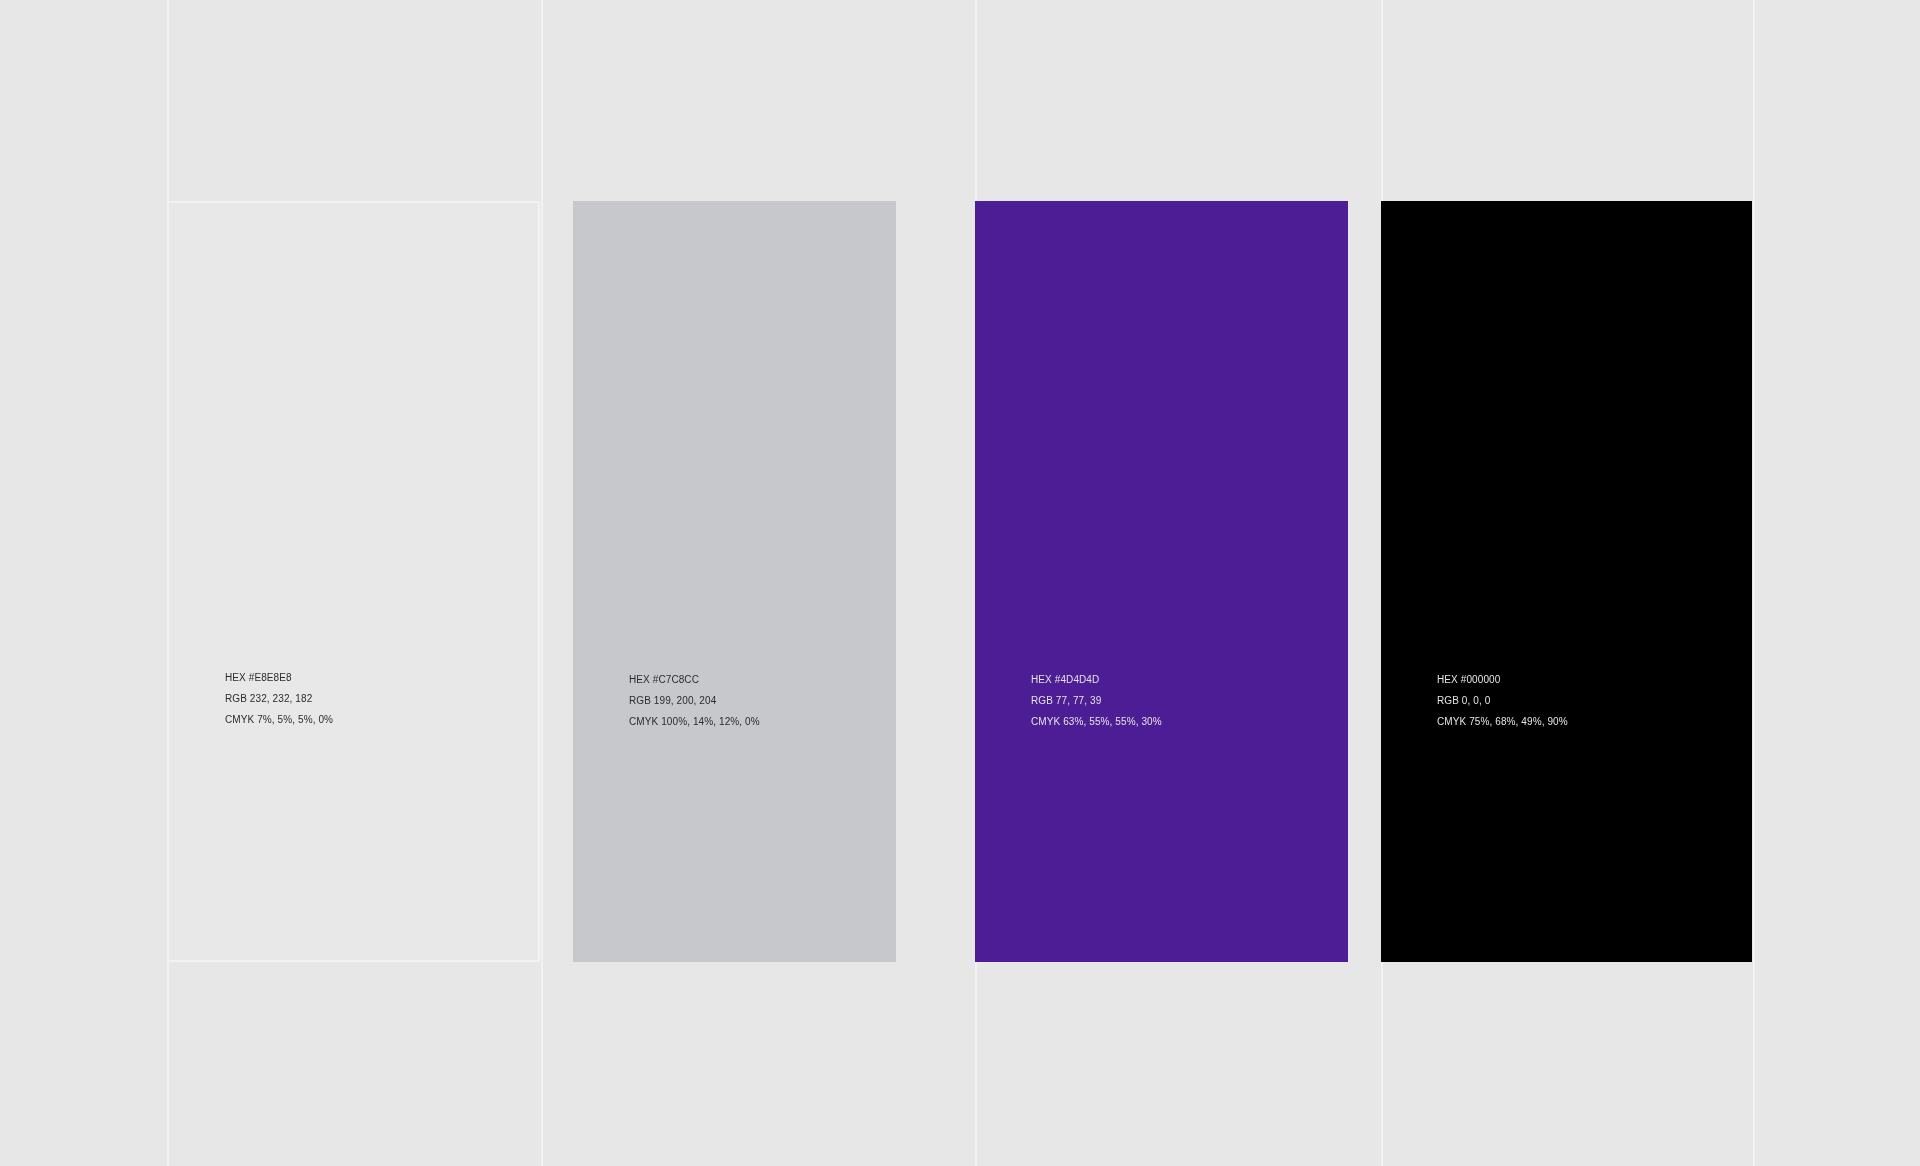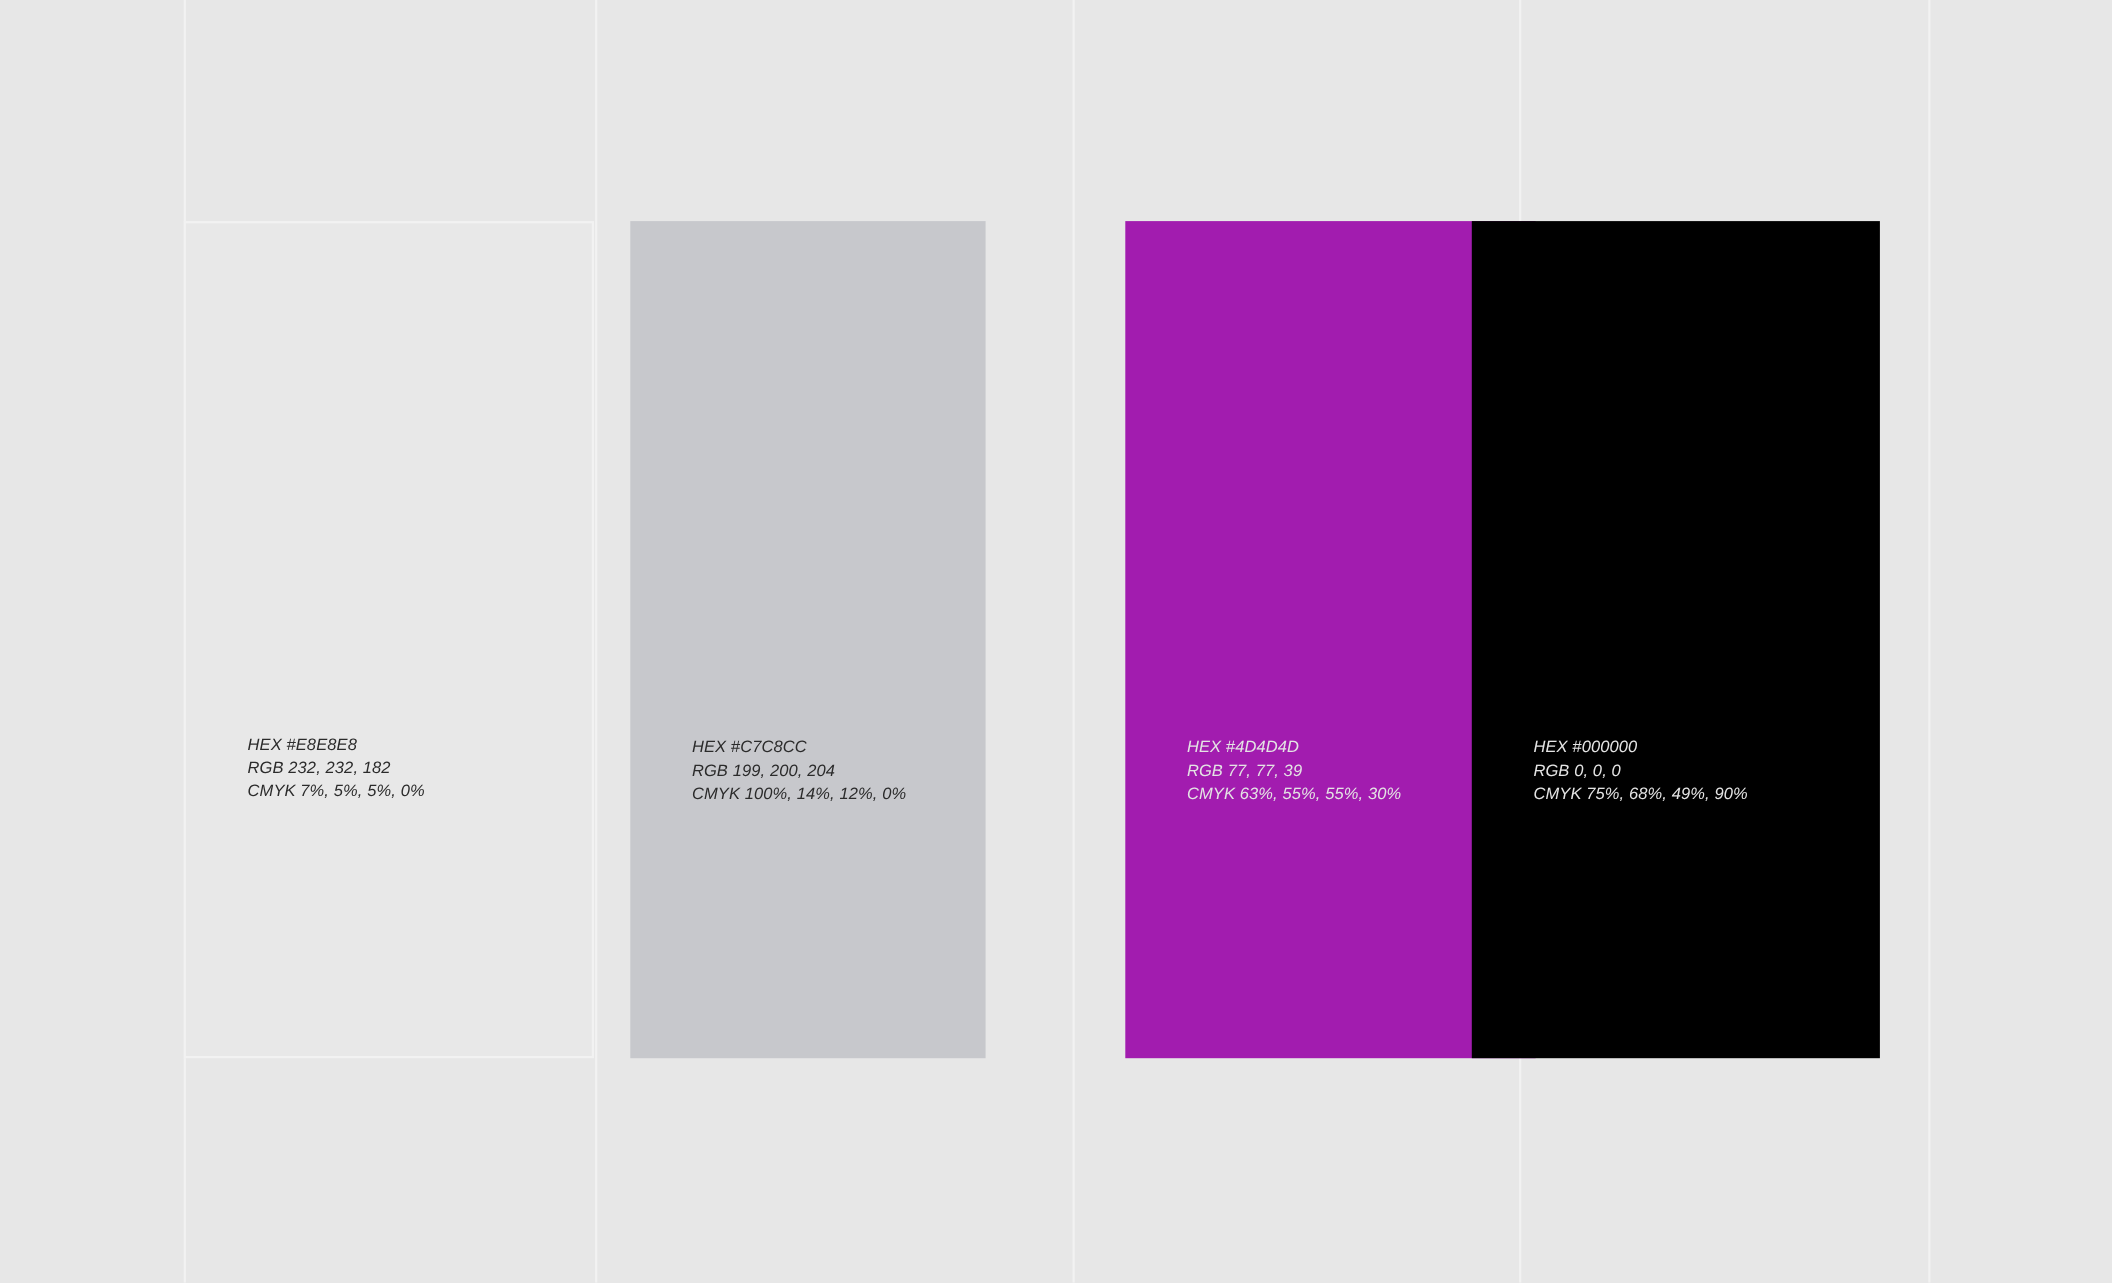--- a/index.html
+++ b/index.html
@@ -44,24 +44,23 @@
     box-sizing: border-box;
   }
   .swatch.outlined {
     border: 2px solid #f2f2f2;
   }
   .swatch-specs {
     position: absolute;
     left: 56px;
     bottom: 230px;
     line-height: 21px;
-    font-size: 15px;
+    font-size: 10px;
     letter-spacing: 0.1px;
     white-space: nowrap;
-    font-style: italic;
   }
   .spec-line {
     display: block;
   }
   .light-text .spec-line { color: #2b2b2b; }
   .dark-text  .spec-line { color: #e4e4e4; }
 </style>
 </head>
 <body>
 
@@ -81,27 +80,27 @@
         <span class="spec-line">CMYK 7%, 5%, 5%, 0%</span>
       </div>
     </div>
     <div class="swatch" style="left: 573px; width: 323px; background: rgb(199, 200, 204);">
       <div class="swatch-specs light-text">
         <span class="spec-line">HEX #C7C8CC</span>
         <span class="spec-line">RGB 199, 200, 204</span>
         <span class="spec-line">CMYK 100%, 14%, 12%, 0%</span>
       </div>
     </div>
-    <div class="swatch" style="left: 975px; width: 373px; background: #a21caf; margin-left: 48px;">
+    <div class="swatch" style="left: 975px; width: 373px; background: #4c1d95;">
       <div class="swatch-specs dark-text">
         <span class="spec-line">HEX #4D4D4D</span>
         <span class="spec-line">RGB 77, 77, 39</span>
         <span class="spec-line">CMYK 63%, 55%, 55%, 30%</span>
       </div>
     </div>
-    <div class="swatch" style="left: 1338px; width: 371px; background: rgb(0, 0, 0); padding-left: 36px;">
+    <div class="swatch" style="left: 1381px; width: 371px; background: rgb(0, 0, 0); padding-left: 36px;">
       <div class="swatch-specs dark-text">
         <span class="spec-line">HEX #000000</span>
         <span class="spec-line">RGB 0, 0, 0</span>
         <span class="spec-line">CMYK 75%, 68%, 49%, 90%</span>
       </div>
     </div>
   </div>
 
 </body></html>

